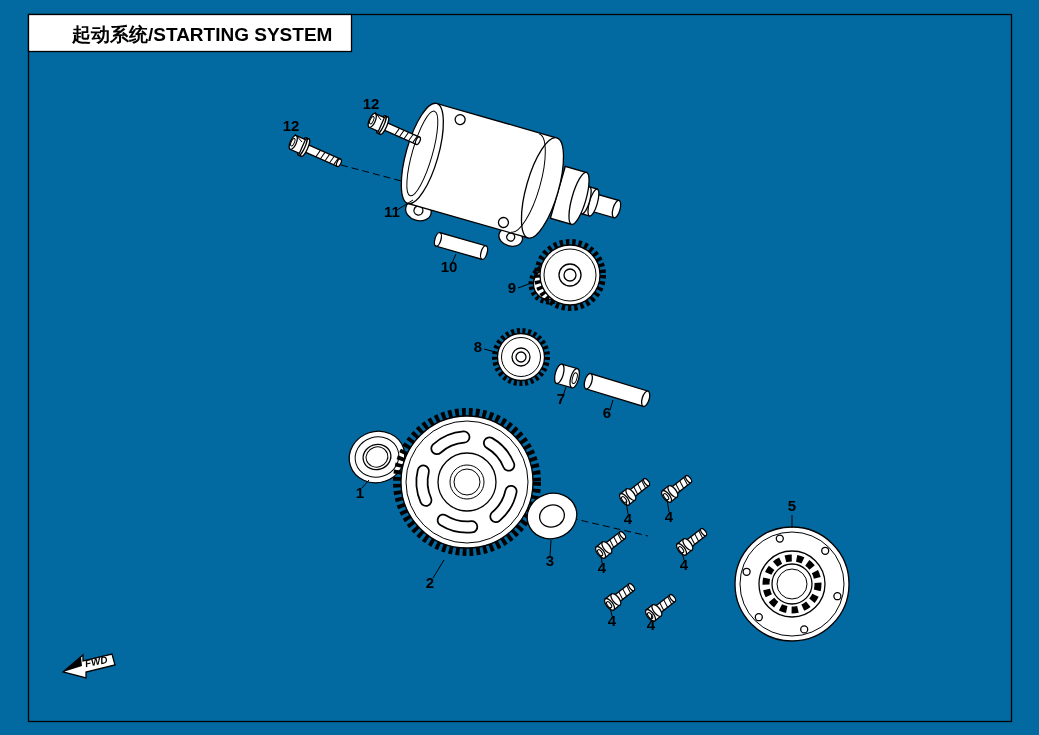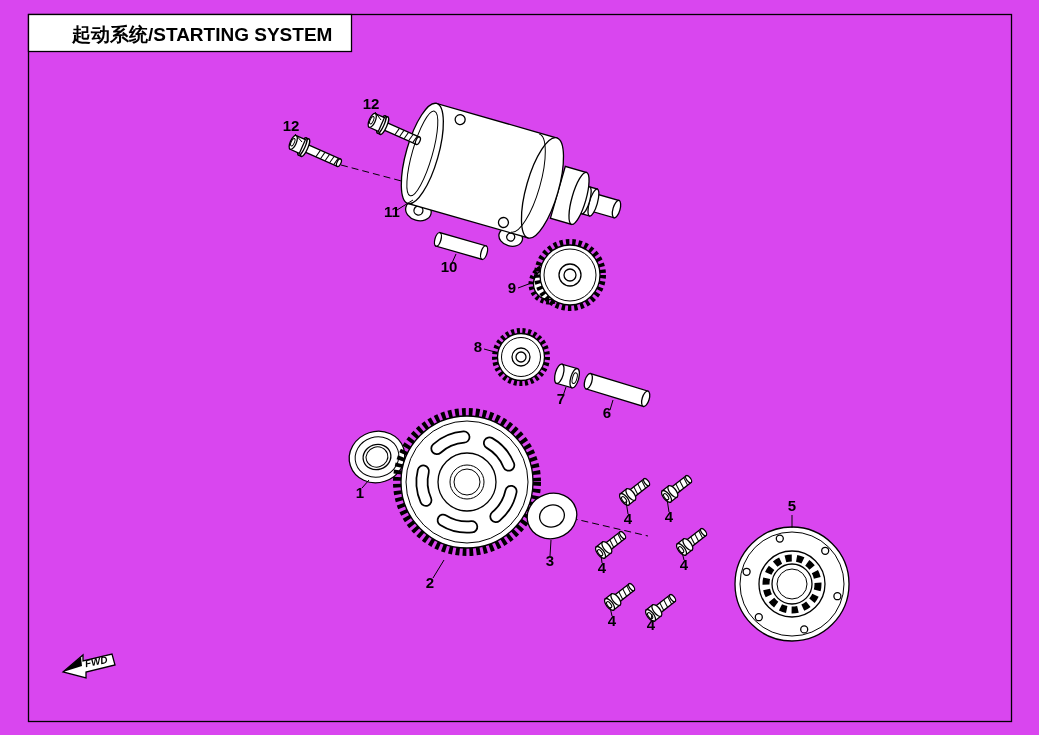--- a/index.html
+++ b/index.html
@@ -1,16 +1,16 @@
 <!DOCTYPE html>
 <html><head>
 <meta charset="utf-8">
 <style>
   html,body{margin:0;padding:0;background:#ffffff;}
-  .page{position:relative;width:1039px;height:735px;background:#d946ef;overflow:hidden;
+  .page{position:relative;width:1039px;height:735px;background:#0369a1;overflow:hidden;
         font-family:"Liberation Sans",sans-serif;}
   svg{display:block;}
   .ln{fill:none;stroke:#000;stroke-width:1.3;}
   .thin{fill:none;stroke:#000;stroke-width:1;}
   .fw{fill:#fff;stroke:#000;stroke-width:1.3;}
   .teeth{fill:none;stroke:#000;}
   .slotb{fill:none;stroke:#000;stroke-width:13;stroke-linecap:round;}
   .slotw{fill:none;stroke:#fff;stroke-width:9.5;stroke-linecap:round;}
   .dash{fill:none;stroke:#000;stroke-width:1;stroke-dasharray:7 4;}
   .callout{font-family:"Liberation Sans",sans-serif;font-size:15px;font-weight:bold;

